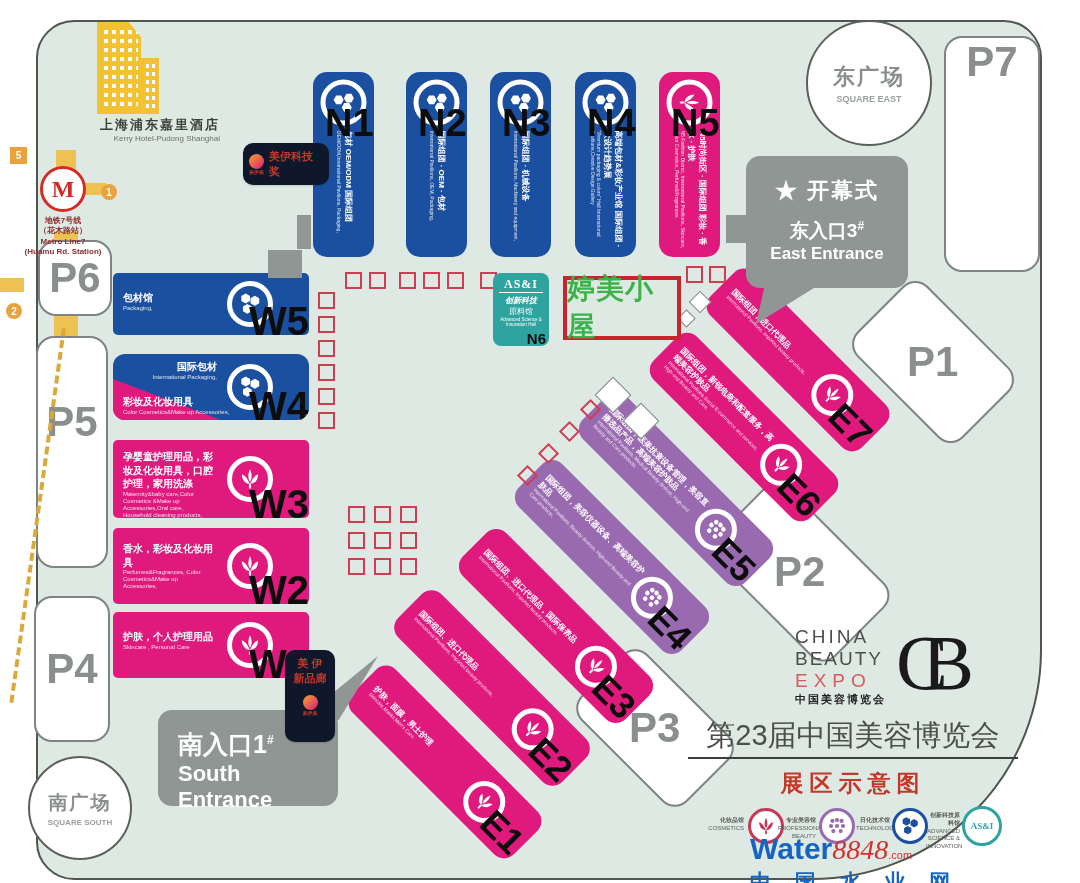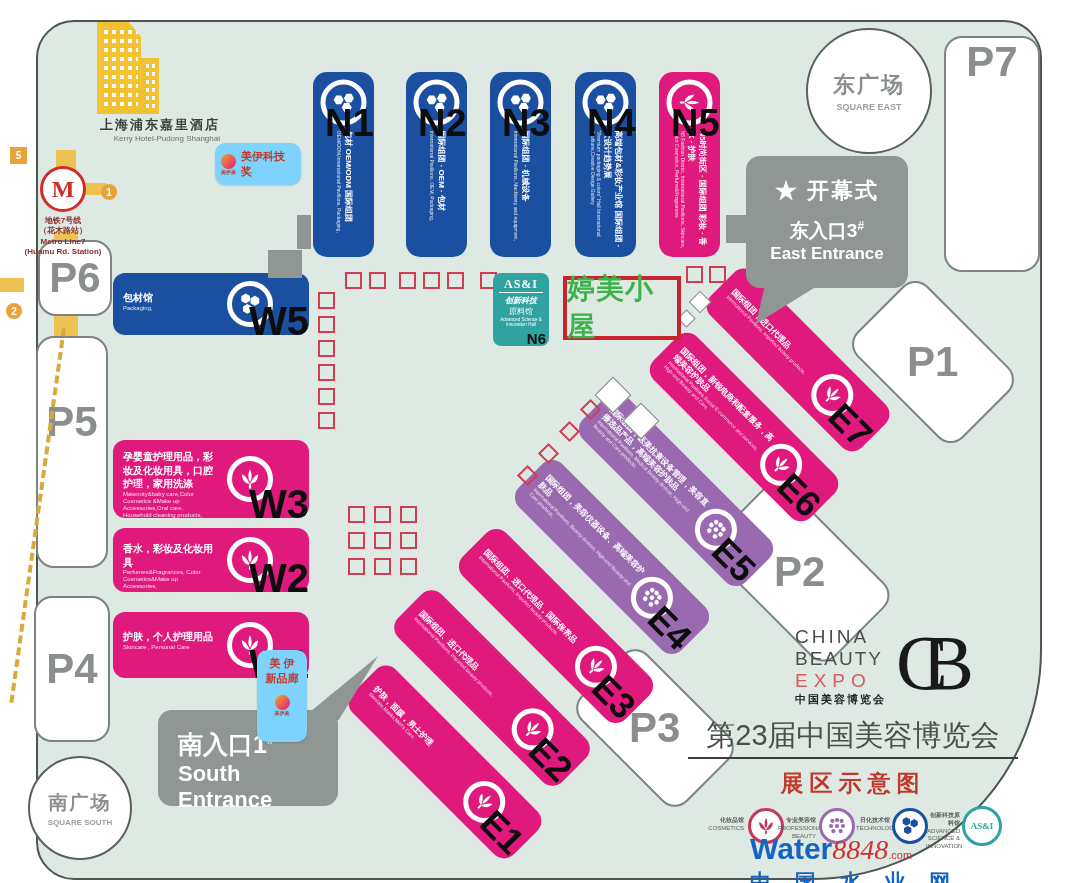--- a/index.html
+++ b/index.html
@@ -16,21 +16,21 @@
   .nflow { position:absolute; left:50%; top:50%; width:185px; height:61px;
            transform:translate(-50%,-50%) rotate(90deg);
            display:flex; align-items:center; padding-left:7px; }
   .ring { border:5px solid #fff; border-radius:50%; display:flex; align-items:center;
           justify-content:center; flex:none; color:#fff; }
   .nring { width:46px; height:46px; }
   .ncode { position:absolute; left:12px; top:32px; font-size:38px; font-weight:bold; color:#0d0d0d; line-height:1; }
   .ntext { margin-left:5px; width:118px; }
   .ntext .zh { font-size:8px; line-height:1.3; }
   .ntext .en { font-size:5px; line-height:1.2; }
-  .whall { position:absolute; left:113px; width:196px; border-radius:12px; color:#fff; }
+  .whall { position:absolute; left:113px; width:196px; border-radius:5px; color:#fff; }
   .wtext { padding:7px 96px 7px 10px; }
   .wtext .zh { font-size:10px; line-height:1.35; }
   .wtext .en { font-size:6px; line-height:1.2; }
   .wring { position:absolute; width:46px; height:46px; right:36px; top:50%; margin-top:-23px; }
   .wcode { position:absolute; right:0px; bottom:-6px; font-size:40px; font-weight:bold; color:#0d0d0d; line-height:1; }
   .ehall { position:absolute; height:61px; border-radius:14px; display:flex; align-items:center;
            color:#fff; transform:translate(-50%,-50%) rotate(45deg); }
   .etext { flex:1; padding:3px 2px 3px 12px; }
   .etext .zh { font-size:8px; line-height:1.25; }
   .etext .en { font-size:5px; line-height:1.15; }
@@ -50,22 +50,22 @@
            display:flex; flex-direction:column; align-items:center; justify-content:center; }
   .plaza .a { color:#8a8f8d; font-weight:bold; font-size:22px; letter-spacing:2px; }
   .plaza .b { color:#9aa09d; font-weight:bold; font-size:9px; margin-top:2px; }
   
   .bubble { position:absolute; background:#8f9694; border-radius:14px; color:#fff; z-index:6; }
   .sup { font-size:12px; vertical-align:super; }
   
   .booth { position:absolute; width:17px; height:17px; border:2px solid #cf3d55; background:transparent; }
   .bdiam { transform:rotate(45deg); }
   .wdiam { position:absolute; background:#fff; border:1px solid #7d8382; transform:rotate(45deg); }
-  .badge { position:absolute; background:#7dd3fc; border-radius:10px; z-index:7;
-           box-shadow:0 1px 2px rgba(0,0,0,.15); }
+  .badge { position:absolute; background:#0f172a; border-radius:10px; z-index:7;
+           box-shadow:0 1px 2px rgba(0,0,0,.15);margin-left:28px; }
   .minilogo { width:15px; height:15px; border-radius:50%;
               background:linear-gradient(135deg,#f5a623,#e0197d); margin:0 auto; }
   .legend-ic { position:absolute; border-radius:50%; background:#fff; display:flex;
                align-items:center; justify-content:center; }
   .dash { position:absolute; left:62px; top:328px; height:378px; border-left:4px dashed #d9a93c;
           transform:rotate(8deg); transform-origin:top left; z-index:4; }
   .road { position:absolute; background:#eec153; }
   .mark { position:absolute; background:#e8a33c; color:#fff; font-weight:bold; font-size:10px;
           display:flex; align-items:center; justify-content:center; }
 </style>
@@ -142,21 +142,21 @@
     </div>
   <div class="pbox" style="left:933px;top:362px;width:150px;height:100px;">
       <span>P1</span>
     </div>
   <div class="pbox" style="left:800px;top:572px;width:170px;height:104px;">
       <span>P2</span>
     </div>
   <div class="pbox" style="left:655px;top:728px;width:150px;height:94px;">
       <span>P3</span>
     </div>
-  <div class="plaza" style="left:806px;top:28px;width:126px;height:126px;text-align:right;">
+  <div class="plaza" style="left:806px;top:20px;width:126px;height:126px;text-align:right;">
     <div class="a">东广场</div>
       <div class="b">SQUARE EAST</div>
   </div>
   <div class="plaza" style="left:28px;top:756px;width:104px;height:104px;">
     <div class="a" style="font-size:19px">南广场</div>
       <div class="b" style="font-size:8px">SQUARE SOUTH</div>
   </div>
 
   <div class="abs" style="left:297px;top:215px;width:14px;height:34px;background:#8f9694;z-index:6;"></div>
   <div class="abs" style="left:268px;top:250px;width:34px;height:28px;background:#8f9694;z-index:6;"></div>
@@ -280,33 +280,50 @@
         <div class="zh">包材馆</div>
         <div class="en">Packaging,</div>
       </div>
     <span class="ring wring">
         <svg class="glyph" width="26" height="26" viewBox="0 0 24 24" fill="currentColor">
           <use href="#g-hex"></use>
         </svg>
       </span>
     <div class="wcode">W5</div>
   </div>
+  <div class="whall" style="top:354px;height:66px;background:#1b4fa0;border-radius:12px;overflow:hidden;">
+    <div style="position:absolute;inset:0;background:#e0197d;clip-path:polygon(0 38%,55% 100%,0 100%);"></div>
+    <div style="position:absolute;right:92px;top:6px;text-align:right;">
+        <div class="zh" style="font-size:10px;">国际包材</div>
+        <div class="en" style="font-size:6px;">International Packaging,</div>
+      </div>
+    <div style="position:absolute;left:10px;bottom:5px;">
+        <div class="zh" style="font-size:10px;">彩妆及化妆用具</div>
+        <div class="en" style="font-size:6px;">Color Cosmetics&amp;Make up Accessories,</div>
+      </div>
+    <span class="ring wring">
+        <svg class="glyph" width="26" height="26" viewBox="0 0 24 24" fill="currentColor">
+          <use href="#g-hex"></use>
+        </svg>
+      </span>
+    <div class="wcode">W4</div>
+  </div>
   <div class="whall" style="top:440px;height:78px;background:#e0197d;">
     <div class="wtext" style="padding-top:10px;">
         <div class="zh">孕婴童护理用品，彩妆及化妆用具，口腔护理，家用洗涤</div>
         <div class="en">Maternity&amp;baby care,Color Cosmetics &amp;Make up Accessories,Oral care, Household cleaning products,</div>
       </div>
     <span class="ring wring">
         <svg class="glyph" width="26" height="26" viewBox="0 0 24 24" fill="currentColor">
           <use href="#g-tulip"></use>
         </svg>
       </span>
     <div class="wcode">W3</div>
   </div>
-  <div class="whall" style="top:528px;height:64px;background:#e0197d;">
+  <div class="whall" style="top:528px;height:76px;background:#e0197d;">
     <div class="wtext" style="padding-top:14px;">
         <div class="zh">香水，彩妆及化妆用具</div>
         <div class="en">Perfumes&amp;Fragrances, Color Cosmetics&amp;Make up Accessories,</div>
       </div>
     <span class="ring wring">
         <svg class="glyph" width="26" height="26" viewBox="0 0 24 24" fill="currentColor">
           <use href="#g-tulip"></use>
         </svg>
       </span>
     <div class="wcode">W2</div>

